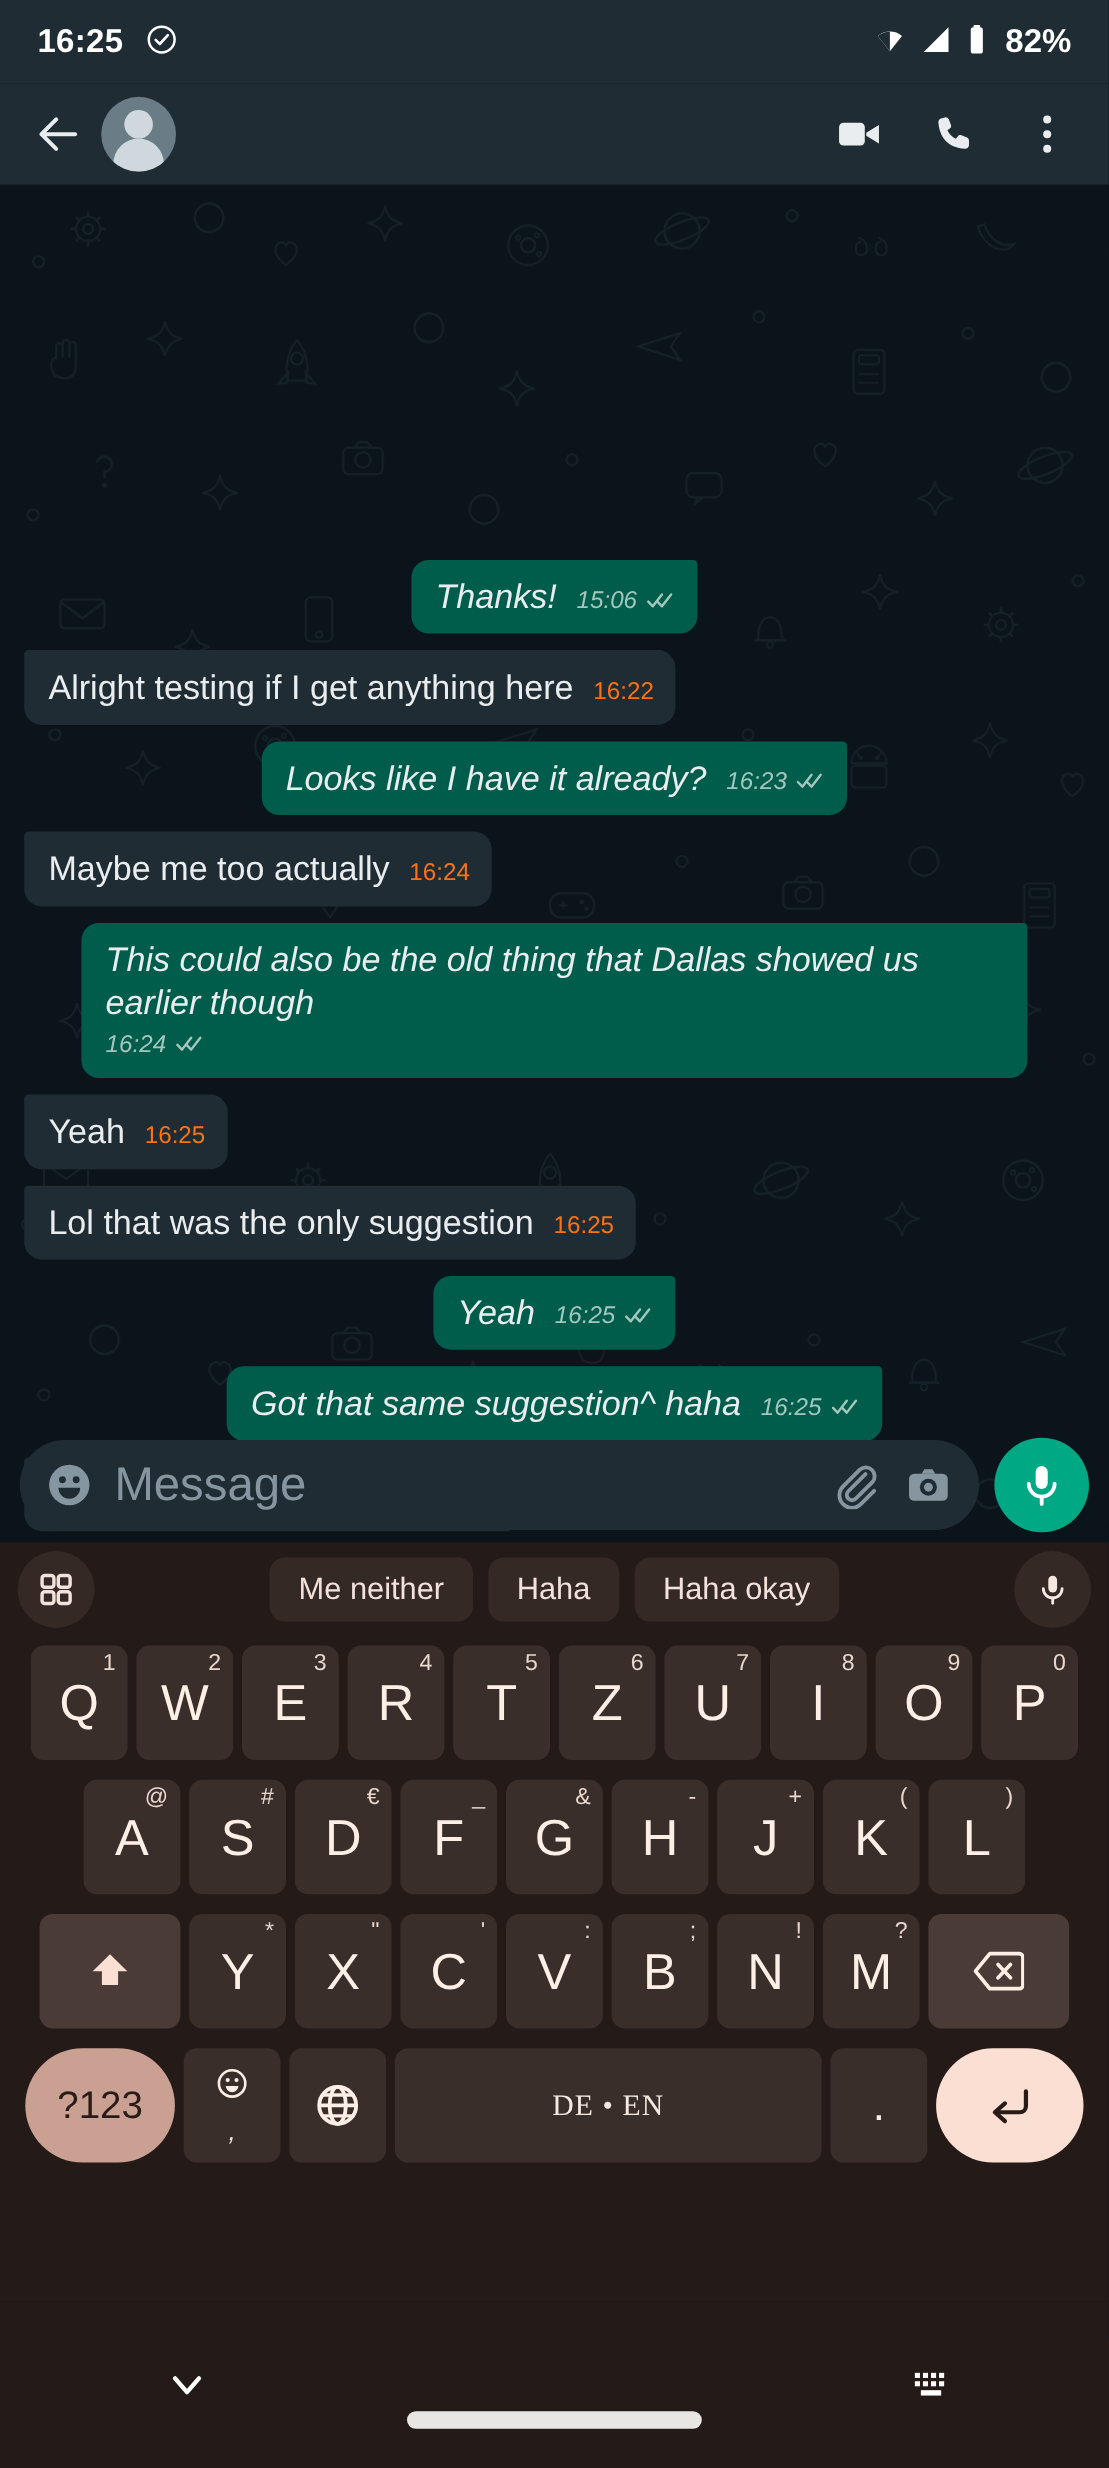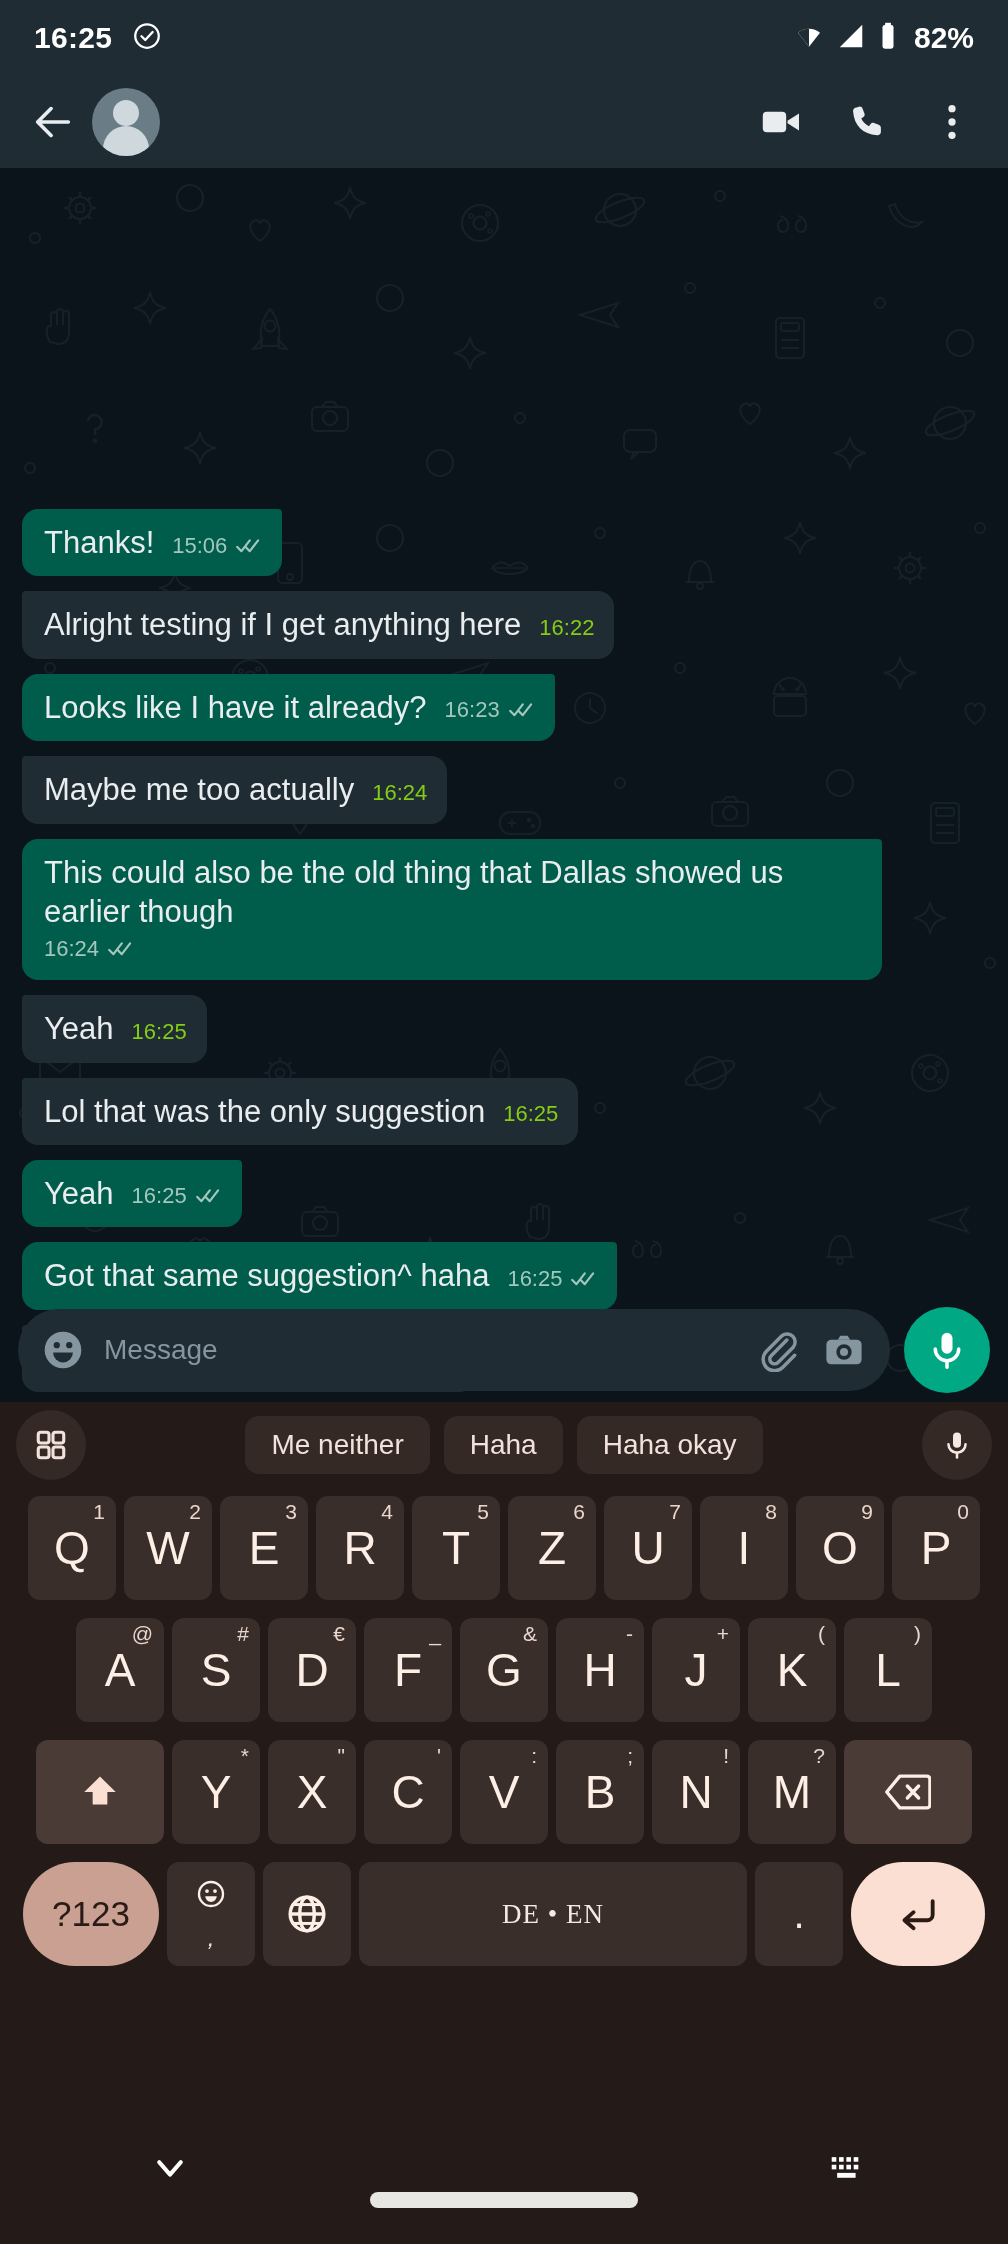--- a/index.html
+++ b/index.html
@@ -60,21 +60,21 @@
   .chat-doodles{
     position:absolute; inset:0; opacity:.40; pointer-events:none;
   }
   .msgs{
     position:absolute; left:0; right:0; bottom:0;
     padding:0 22px 6px 22px;
     display:flex; flex-direction:column; gap:15px;
   }
 
   .row{ display:flex; width:100%; }
-  .row.out{ justify-content:flex-start; }
+  .row.out{ justify-content:center;font-style:italic; }
   .row.in{ justify-content:flex-start; }
 
   .bubble{
     max-width:860px; position:relative;
     padding:14px 20px 14px 22px;
     font-size:31px; line-height:1.27; color:#e9edef;
     display:flex; align-items:flex-end; flex-wrap:wrap;
     column-gap:18px;
   }
   .bubble.in{
@@ -83,21 +83,21 @@
   }
   .bubble.out{
     background:#005c4b;
     border-radius:16px 4px 16px 16px;
   }
   .bubble.multiline{ flex-direction:row; align-items:stretch; row-gap:0; }
   .btext{ white-space:pre-wrap; }
   .bubble.multiline .btext{ margin-bottom:2px; }
   .meta{
     display:inline-flex; align-items:center; gap:9px;
-    font-size:22px; color:#84cc16; white-space:nowrap;
+    font-size:22px; color:#f97316; white-space:nowrap;
     align-self:flex-end; margin-bottom:3px;
   }
   .bubble.out .meta{ color:#a3c7bd; }
   .bubble.multiline .meta{ justify-content:flex-end; margin-top:2px; }
   .ticks{ display:inline-flex; }
 
   .datechip-row{ display:flex; justify-content:center; margin:10px 0 4px 0; }
   .datechip{
     background:#1d282f; color:#8696a0;
     font-size:25px; padding:9px 22px; border-radius:10px;
@@ -108,21 +108,21 @@
     position:absolute; left:0; top:1298px; width:1008px; height:104px;
     display:flex; align-items:center; padding:0 18px; gap:14px;
   }
   .composer{
     flex:1 1 auto; height:82px; background:#202c33;
     border-radius:41px; display:flex; align-items:center;
     padding:0 22px; gap:18px;
   }
   .emoji-btn{ width:46px; height:46px; flex:0 0 auto; display:flex; align-items:center; justify-content:center; }
   .msg-input{
-    flex:1 1 auto; font-size:28px; color:#ec4899; border:none;
+    flex:1 1 auto; font-size:43px; color:#ec4899; border:none;
     background:transparent; outline:none; font-family:"Liberation Sans", sans-serif;
   }
   .msg-input::placeholder{ color:#8696a0; opacity:1; }
   .comp-icon{ width:48px; height:48px; flex:0 0 auto; display:flex; align-items:center; justify-content:center; }
   .mic-btn{
     width:86px; height:86px; border-radius:50%; background:#00a884;
     display:flex; align-items:center; justify-content:center; flex:0 0 auto;
   }
 
   

